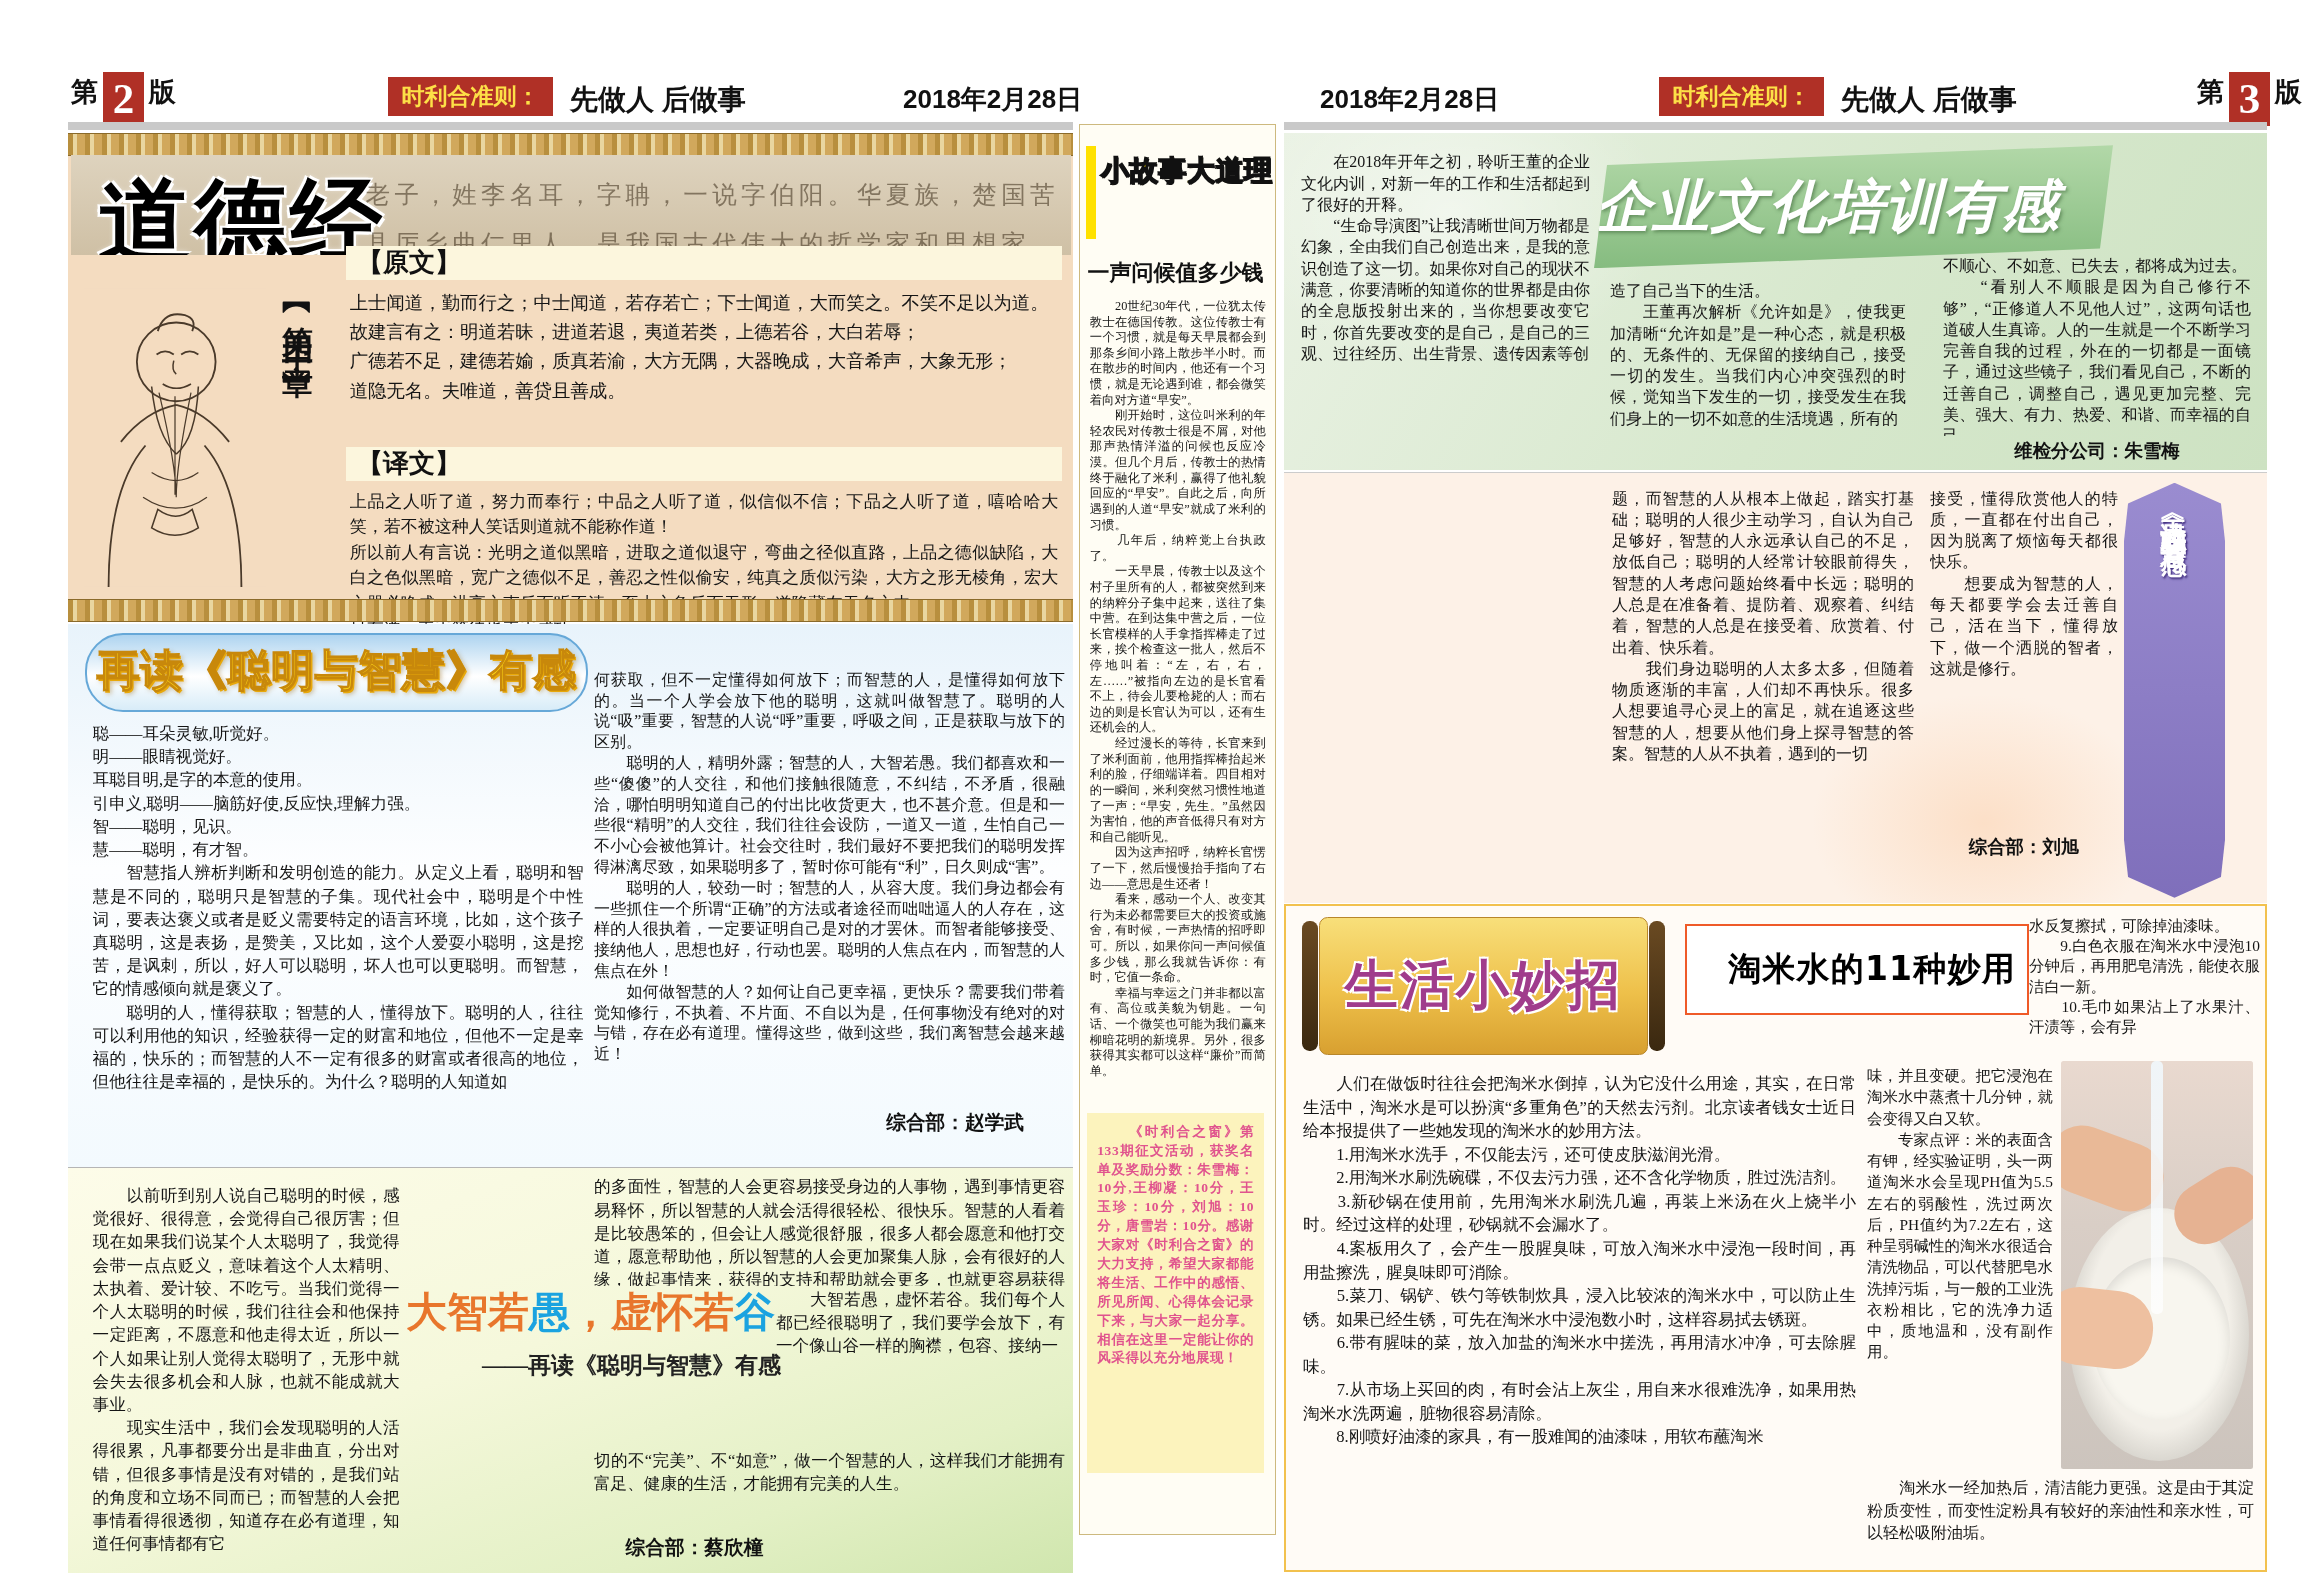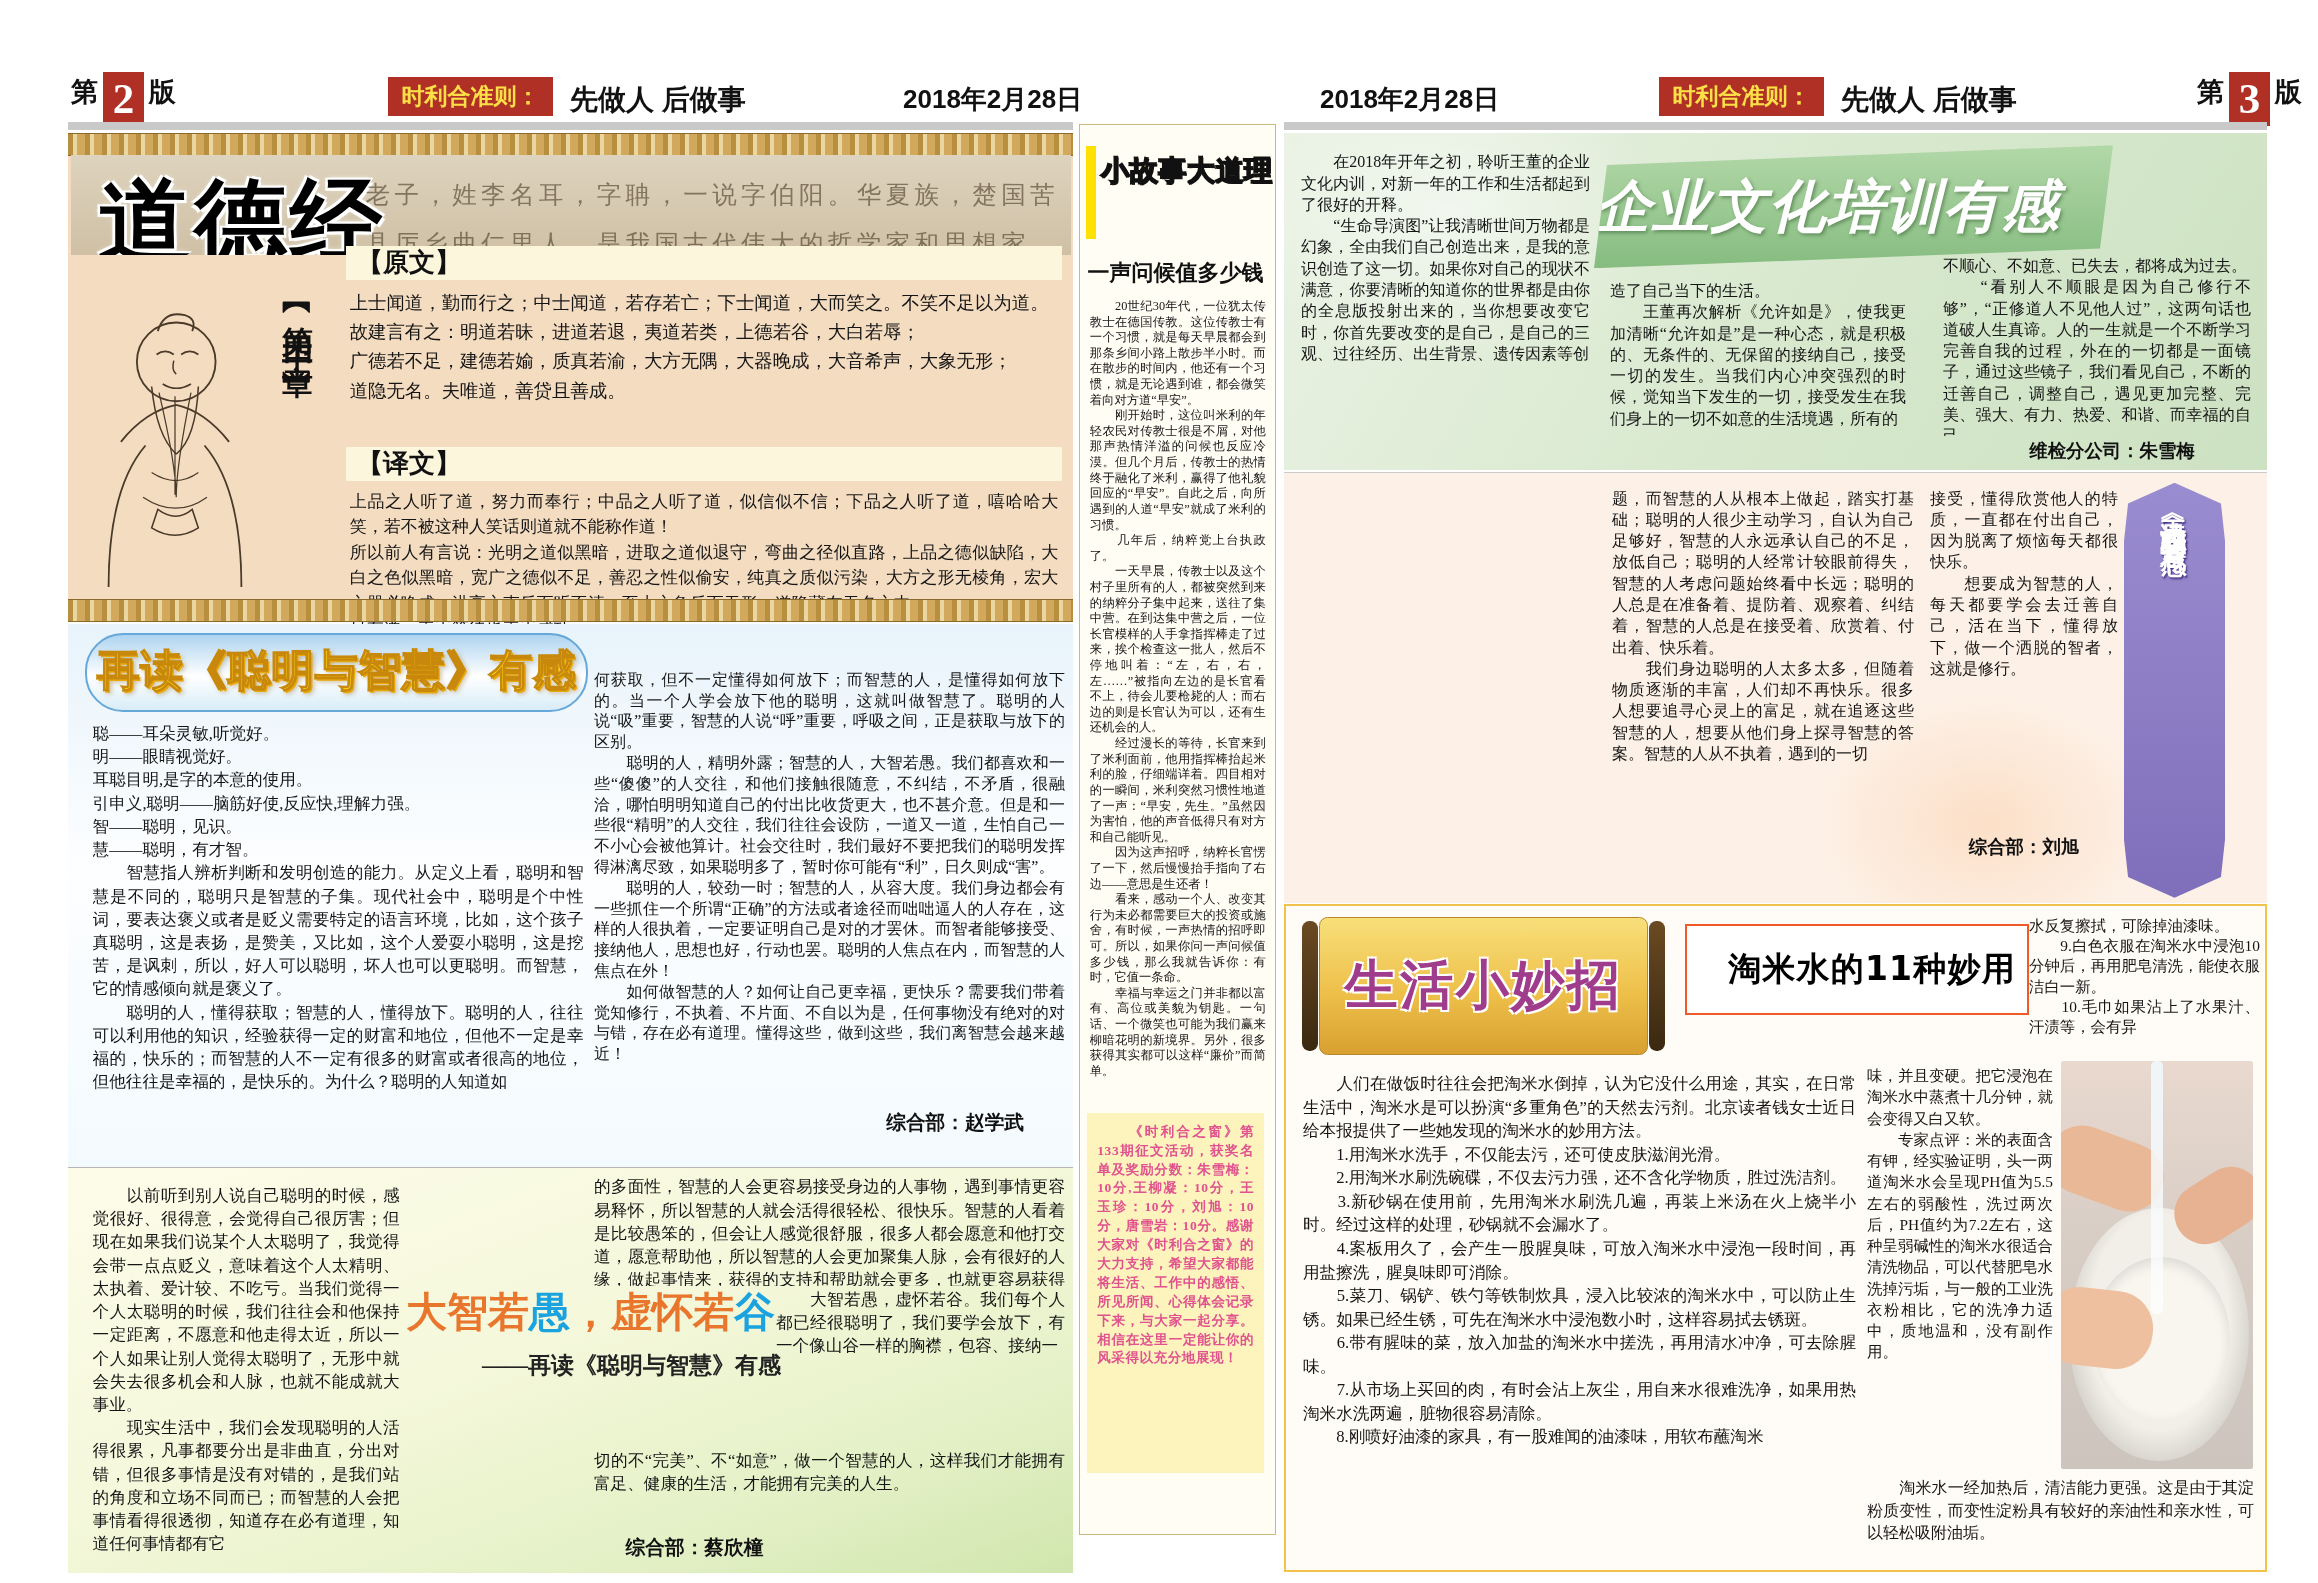--- a/index.html
+++ b/index.html
@@ -227,21 +227,21 @@
   <div class="abs" id="corp">
     <div class="abs" id="corp-ribbon">
       <span>企业文化培训有感</span>
     </div>
     <div class="abs pre body-text rcol" style="left:17px;top:18.4px;width:289px;height:307px;">　　在2018年开年之初，聆听王董的企业文化内训，对新一年的工作和生活都起到了很好的开释。
 　　“生命导演图”让我清晰世间万物都是幻象，全由我们自己创造出来，是我的意识创造了这一切。如果你对自己的现状不满意，你要清晰的知道你的世界都是由你的全息版投射出来的，当你想要改变它时，你首先要改变的是自己，是自己的三观、过往经历、出生背景、遗传因素等创</div>
     <div class="abs pre body-text rcol" style="left:326px;top:147px;width:296px;height:181px;">造了自己当下的生活。
 　　王董再次解析《允许如是》，使我更加清晰“允许如是”是一种心态，就是积极的、无条件的、无保留的接纳自己，接受一切的发生。当我们内心冲突强烈的时候，觉知当下发生的一切，接受发生在我们身上的一切不如意的生活境遇，所有的</div>
     <div class="abs pre body-text rcol" style="left:659px;top:122px;width:308px;height:181px;">不顺心、不如意、已失去，都将成为过去。
 　　“看别人不顺眼是因为自己修行不够”，“正修道人不见他人过”，这两句话也道破人生真谛。人的一生就是一个不断学习完善自我的过程，外在的一切都是一面镜子，通过这些镜子，我们看见自己，不断的迁善自己，调整自己，遇见更加完整、完美、强大、有力、热爱、和谐、而幸福的自己。</div>
-    <div class="abs byline" style="left:674px;top:305px;width:308px;text-align:center;font-size:18.4px;">维检分公司：朱雪梅</div>
+    <div class="abs byline" style="left:659px;top:305px;width:308px;text-align:center;font-size:18.4px;">维检分公司：朱雪梅</div>
   </div>
 
   <div class="abs" id="wise2">
     <div class="abs pre body-text rcol" style="left:328px;top:14.7px;width:302px;height:399px;">题，而智慧的人从根本上做起，踏实打基础；聪明的人很少主动学习，自认为自己足够好，智慧的人永远承认自己的不足，放低自己；聪明的人经常计较眼前得失，智慧的人考虑问题始终看中长远；聪明的人总是在准备着、提防着、观察着、纠结着，智慧的人总是在接受着、欣赏着、付出着、快乐着。
 　　我们身边聪明的人太多太多，但随着物质逐渐的丰富，人们却不再快乐。很多人想要追寻心灵上的富足，就在追逐这些智慧的人，想要从他们身上探寻智慧的答案。智慧的人从不执着，遇到的一切</div>
     <div class="abs pre body-text rcol" style="left:646px;top:14.7px;width:188px;height:344px;">接受，懂得欣赏他人的特质，一直都在付出自己，因为脱离了烦恼每天都很快乐。
 　　想要成为智慧的人，每天都要学会去迁善自己，活在当下，懂得放下，做一个洒脱的智者，这就是修行。</div>
     <div class="abs byline" style="left:646px;top:361px;width:188px;text-align:center;font-size:18.4px;">综合部：刘旭</div>
     <div class="abs" id="w2-banner">
       <span>再读《聪明与智慧》有感</span>

